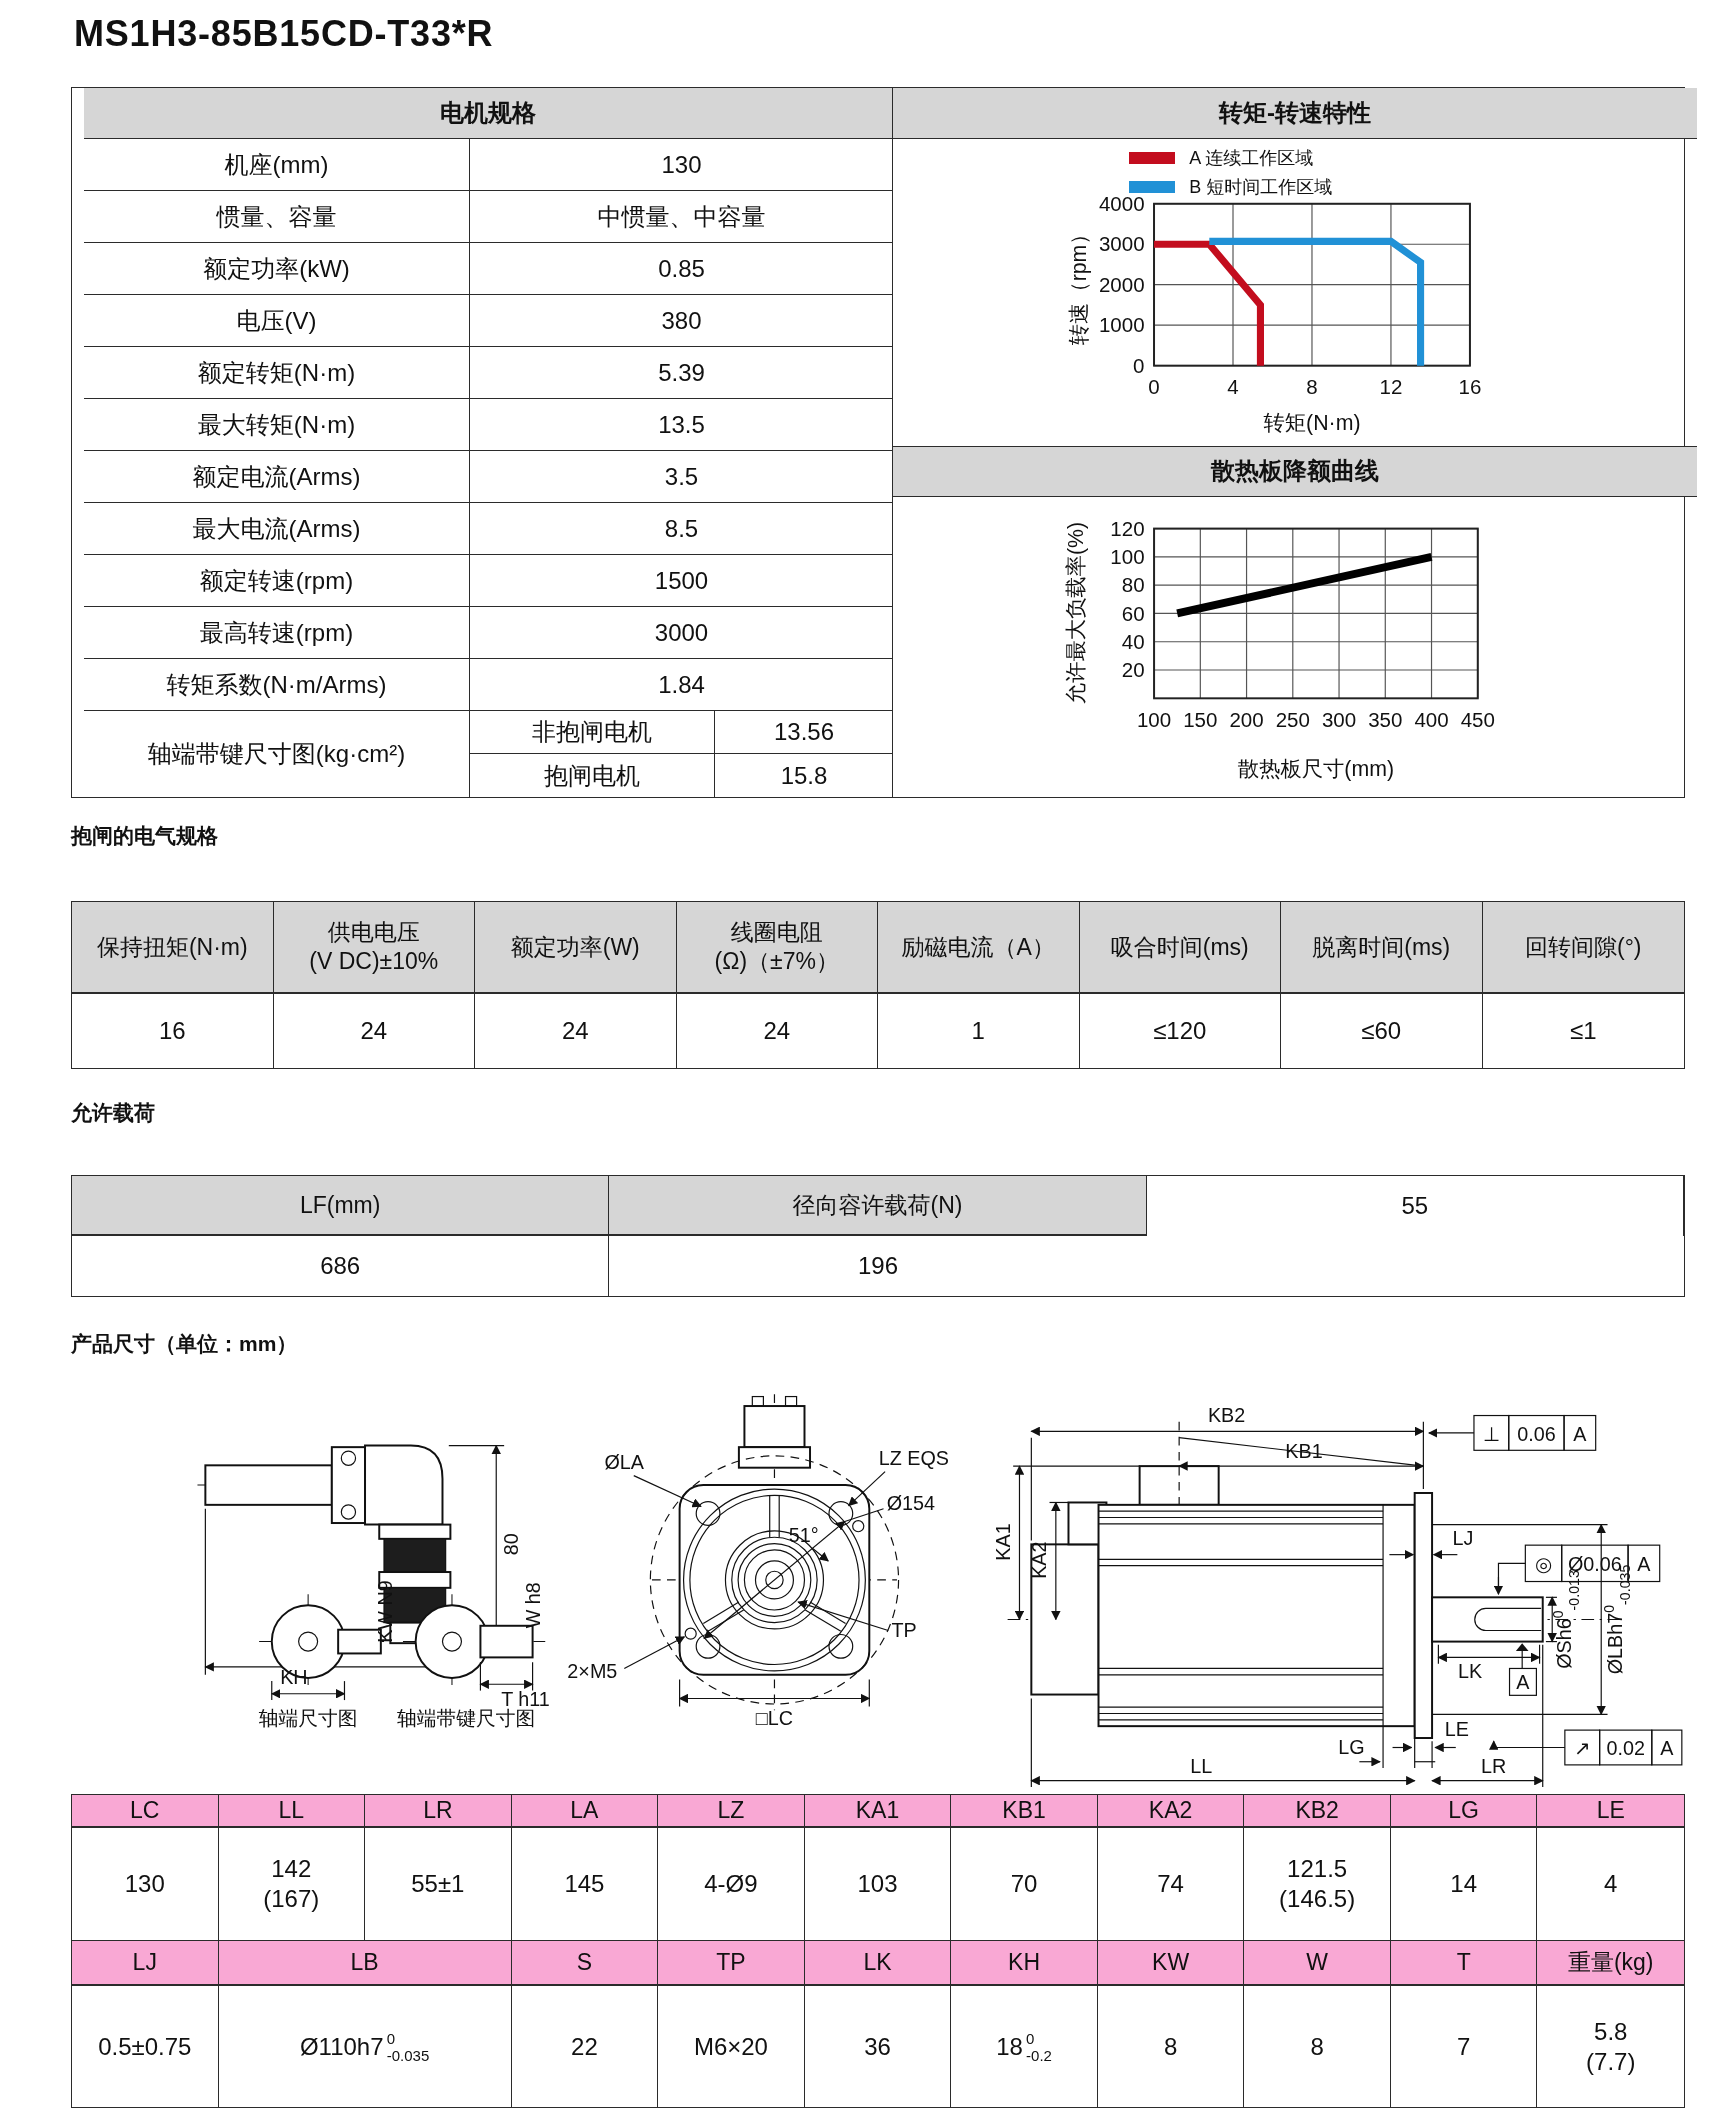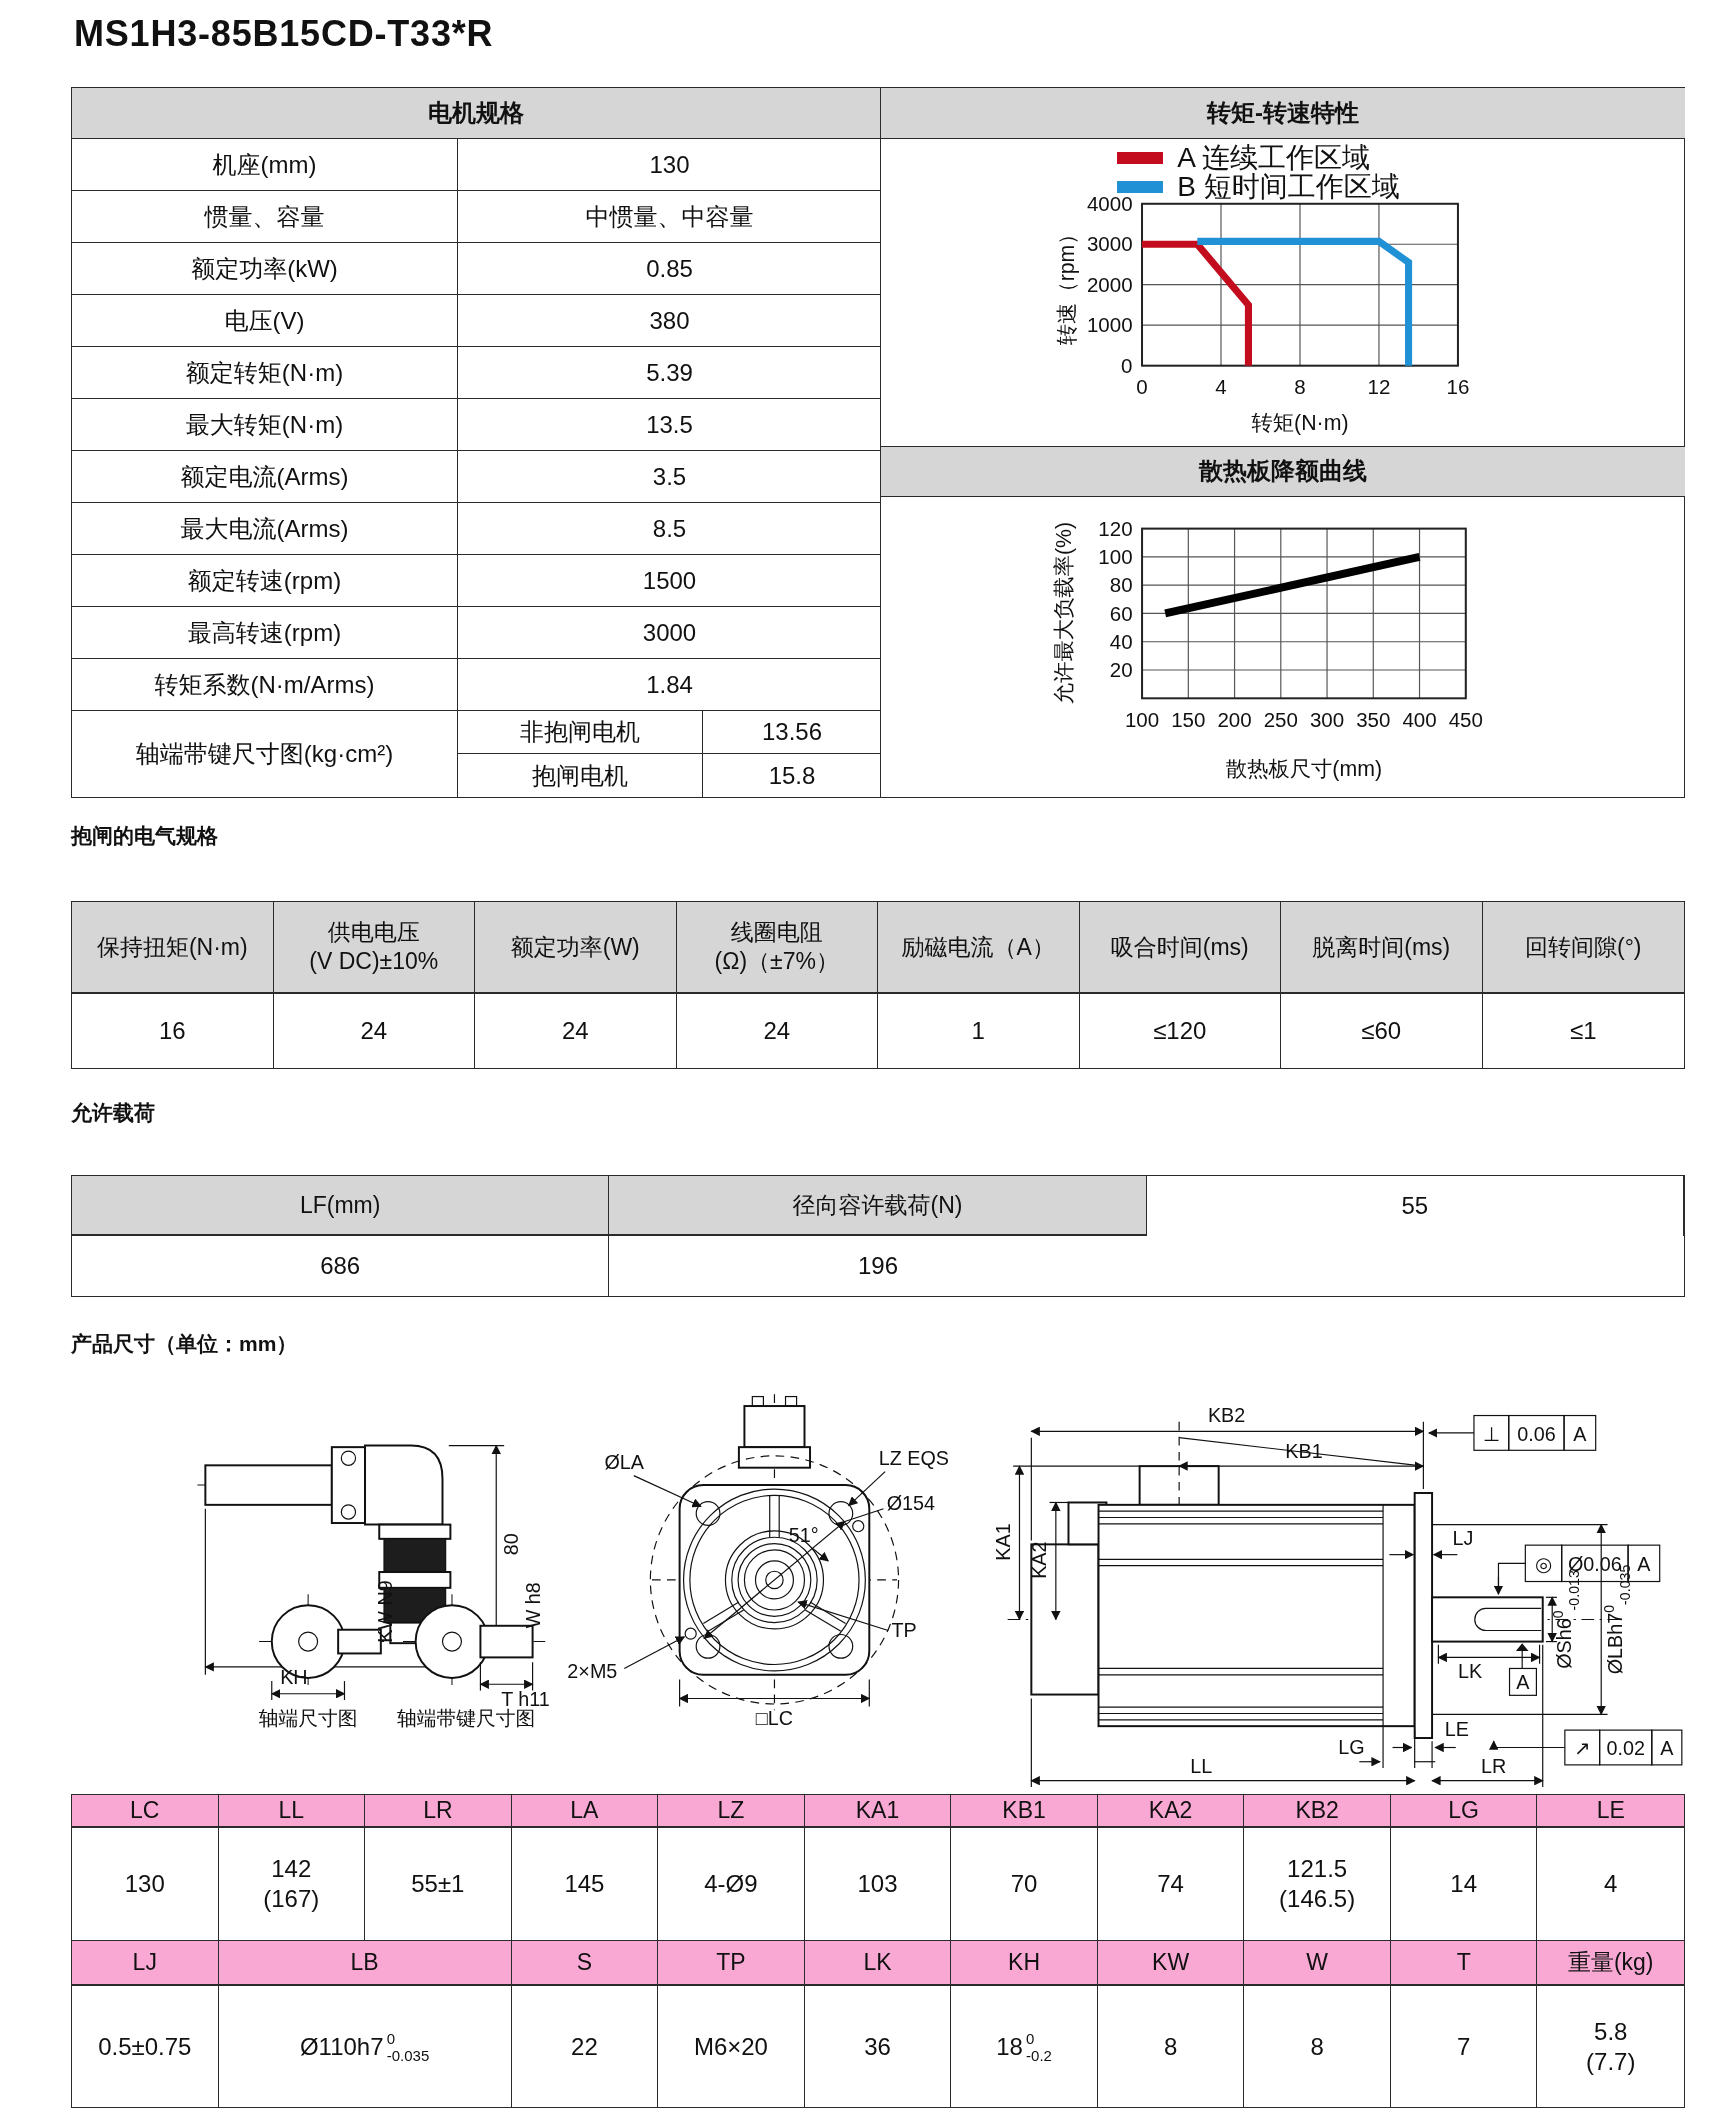--- a/index.html
+++ b/index.html
@@ -2,21 +2,21 @@
 <html style="font-size:12.6px"><head>
 <meta charset="utf-8">
 <style>
   html,body{margin:0;padding:0;background:#fff;}
   .page{position:relative;width:1733px;height:2119px;background:#fff;
         font-family:"Liberation Sans","DejaVu Sans",sans-serif;color:#111;margin-left:12px;}
   .h1{position:absolute;left:62px;top:12.6px;font-size:36px;font-weight:bold;letter-spacing:0.8px;}
   .sec-title{position:absolute;left:59px;font-size:21px;font-weight:bold;}
   
   .main-block{position:absolute;left:59px;top:87px;width:1614px;height:711px;
-              border:1.6px solid #2b2b2b;display:flex;box-sizing:border-box;}
+              border:1.6px solid #2b2b2b;display:flex;box-sizing:border-box;padding-left:12px;}
   .spec-left{width:809px;border-right:1.2px solid #2b2b2b;display:grid;box-sizing:border-box;
              grid-template-columns:386px 245px 178px;
              grid-template-rows:51px repeat(11,52px) 43px 43px;}
   .c{display:flex;align-items:center;justify-content:center;text-align:center;
      font-size:24px;border-right:1.2px solid #2b2b2b;border-bottom:1.2px solid #2b2b2b;
      box-sizing:border-box;white-space:pre-line;line-height:1.25;}
   .head{background:#d6d6d6;font-weight:bold;}
   .sp3{grid-column:1/4;}
   .sp23{grid-column:2/4;border-right:none;}
   .v2{border-right:none;}
@@ -24,21 +24,21 @@
   .nb{border-bottom:none;}
   .spec-right{width:804px;display:flex;flex-direction:column;box-sizing:border-box;}
   .band{height:56px;background:#d6d6d6;border-bottom:1.2px solid #2b2b2b;display:flex;
         align-items:center;justify-content:center;font-size:24px;font-weight:bold;box-sizing:border-box;}
   .chartpanel{position:relative;box-sizing:border-box;}
   .cp1{height:308px;border-bottom:1.2px solid #2b2b2b;}
   .cp2{height:300px;}
   .legend{position:absolute;left:236px;top:4.7px;}
   .lrow{display:flex;align-items:center;height:29px;}
   .sw{width:46px;height:12px;margin-right:14.2px;}
-  .ltxt{font-size:28px;}
+  .ltxt{font-size:18px;}
   svg text{font-family:"Liberation Sans","DejaVu Sans",sans-serif;}
   .tick{font-size:26px;fill:#111;}
   .alab{font-size:27px;fill:#111;}
   
   .grid-table{position:absolute;left:59px;width:1614px;border:1.6px solid #2b2b2b;
               display:grid;box-sizing:border-box;}
   .brake{top:901px;grid-template-columns:repeat(8,1fr);grid-template-rows:92px 74px;}
   .load{top:1175px;grid-template-columns:repeat(3,1fr);grid-template-rows:60px 60px;}
   .gh{background:#d6d6d6;border-bottom:2px solid #2b2b2b;font-size:23px;}
   .lastcol{border-right:none;}

